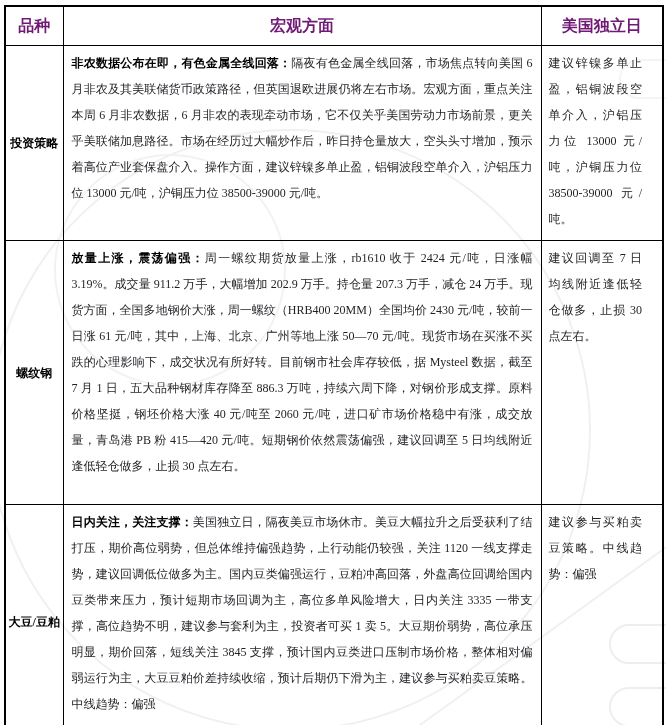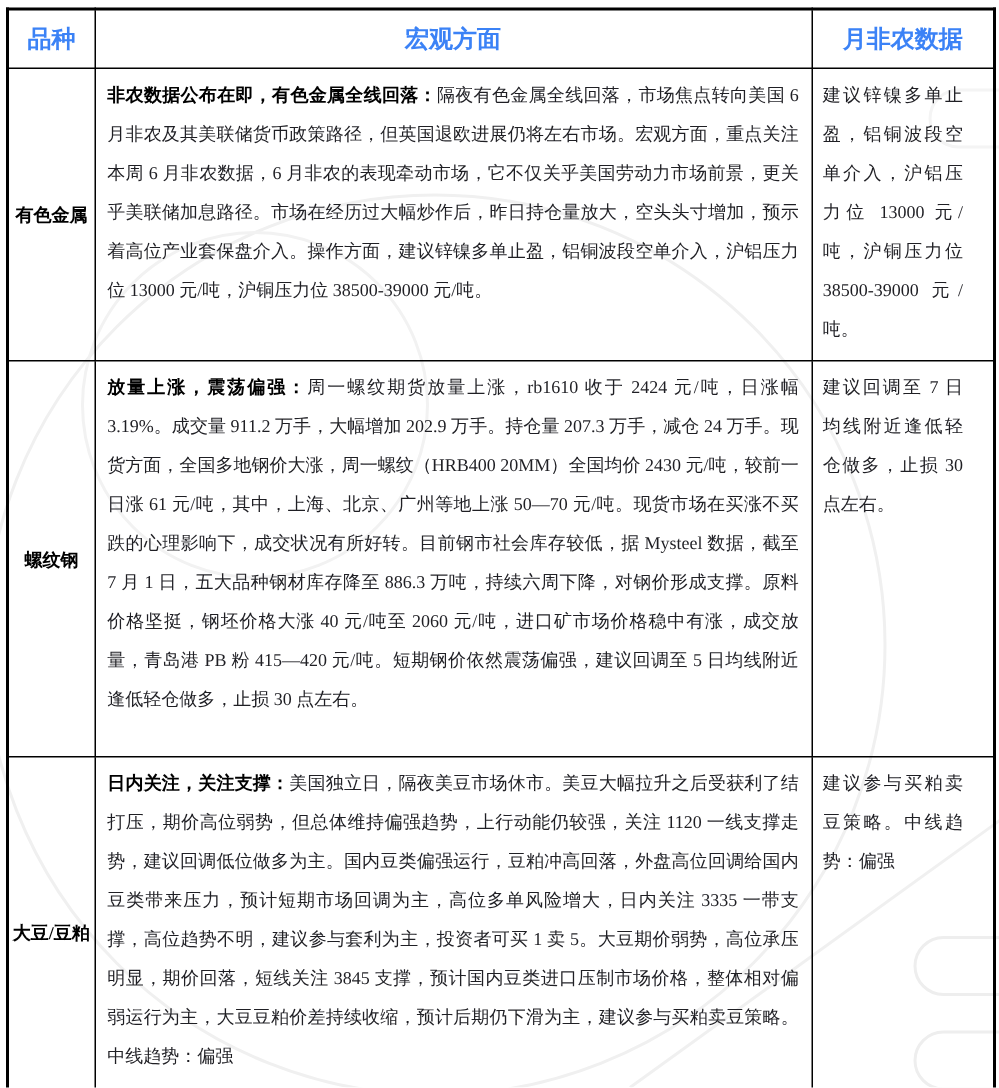--- a/index.html
+++ b/index.html
@@ -43,21 +43,21 @@
     font-size: 12px;
     vertical-align: top;
     background: transparent;
   }
   th.hdr {
     height: 38px;
     font-weight: bold;
     font-size: 16px;
     text-align: center;
     vertical-align: middle;
-    color: #3b82f6;
+    color: #701a75;
     padding: 0 2px;
   }
   col.c-variety { width: 58px; }
   col.c-view    { width: 478px; }
   col.c-strategy{ width: 122px; }
   td.variety {
     text-align: center;
     vertical-align: middle;
     font-weight: bold;
     color: #000000;
@@ -99,26 +99,26 @@
   <table class="report">
     <colgroup>
       <col class="c-variety">
       <col class="c-view">
       <col class="c-strategy">
     </colgroup>
     <thead>
       <tr>
         <th class="hdr">品种</th>
         <th class="hdr">宏观方面</th>
-        <th class="hdr">月非农数据</th>
+        <th class="hdr">美国独立日</th>
       </tr>
     </thead>
     <tbody>
       <tr class="r1">
-        <td class="variety">有色金属</td>
+        <td class="variety">投资策略</td>
         <td class="view"><span class="lead">非农数据公布在即，有色金属全线回落：</span><span>隔夜有色金属全线回落，市场焦点转向美国 6 月非农及其美联储货币政策路径，但英国退欧进展仍将左右市场。宏观方面，重点关注本周 6 月非农数据，6 月非农的表现牵动市场，它不仅关乎美国劳动力市场前景，更关乎美联储加息路径。市场在经历过大幅炒作后，昨日持仓量放大，空头头寸增加，预示着高位产业套保盘介入。操作方面，建议锌镍多单止盈，铝铜波段空单介入，沪铝压力位 13000 元/吨，沪铜压力位 38500-39000 元/吨。</span></td>
         <td class="strategy">建议锌镍多单止盈，铝铜波段空单介入，沪铝压力位 13000 元/吨，沪铜压力位 38500-39000 元/吨。</td>
       </tr>
       <tr class="r2">
         <td class="variety">螺纹钢</td>
         <td class="view"><span class="lead">放量上涨，震荡偏强：</span><span>周一螺纹期货放量上涨，rb1610 收于 2424 元/吨，日涨幅 3.19%。成交量 911.2 万手，大幅增加 202.9 万手。持仓量 207.3 万手，减仓 24 万手。现货方面，全国多地钢价大涨，周一螺纹（HRB400 20MM）全国均价 2430 元/吨，较前一日涨 61 元/吨，其中，上海、北京、广州等地上涨 50—70 元/吨。现货市场在买涨不买跌的心理影响下，成交状况有所好转。目前钢市社会库存较低，据 Mysteel 数据，截至 7 月 1 日，五大品种钢材库存降至 886.3 万吨，持续六周下降，对钢价形成支撑。原料价格坚挺，钢坯价格大涨 40 元/吨至 2060 元/吨，进口矿市场价格稳中有涨，成交放量，青岛港 PB 粉 415—420 元/吨。短期钢价依然震荡偏强，建议回调至 5 日均线附近逢低轻仓做多，止损 30 点左右。</span></td>
         <td class="strategy">建议回调至 7 日均线附近逢低轻仓做多，止损 30 点左右。</td>
       </tr>
       <tr class="r3">
         <td class="variety">大豆/豆粕</td>

